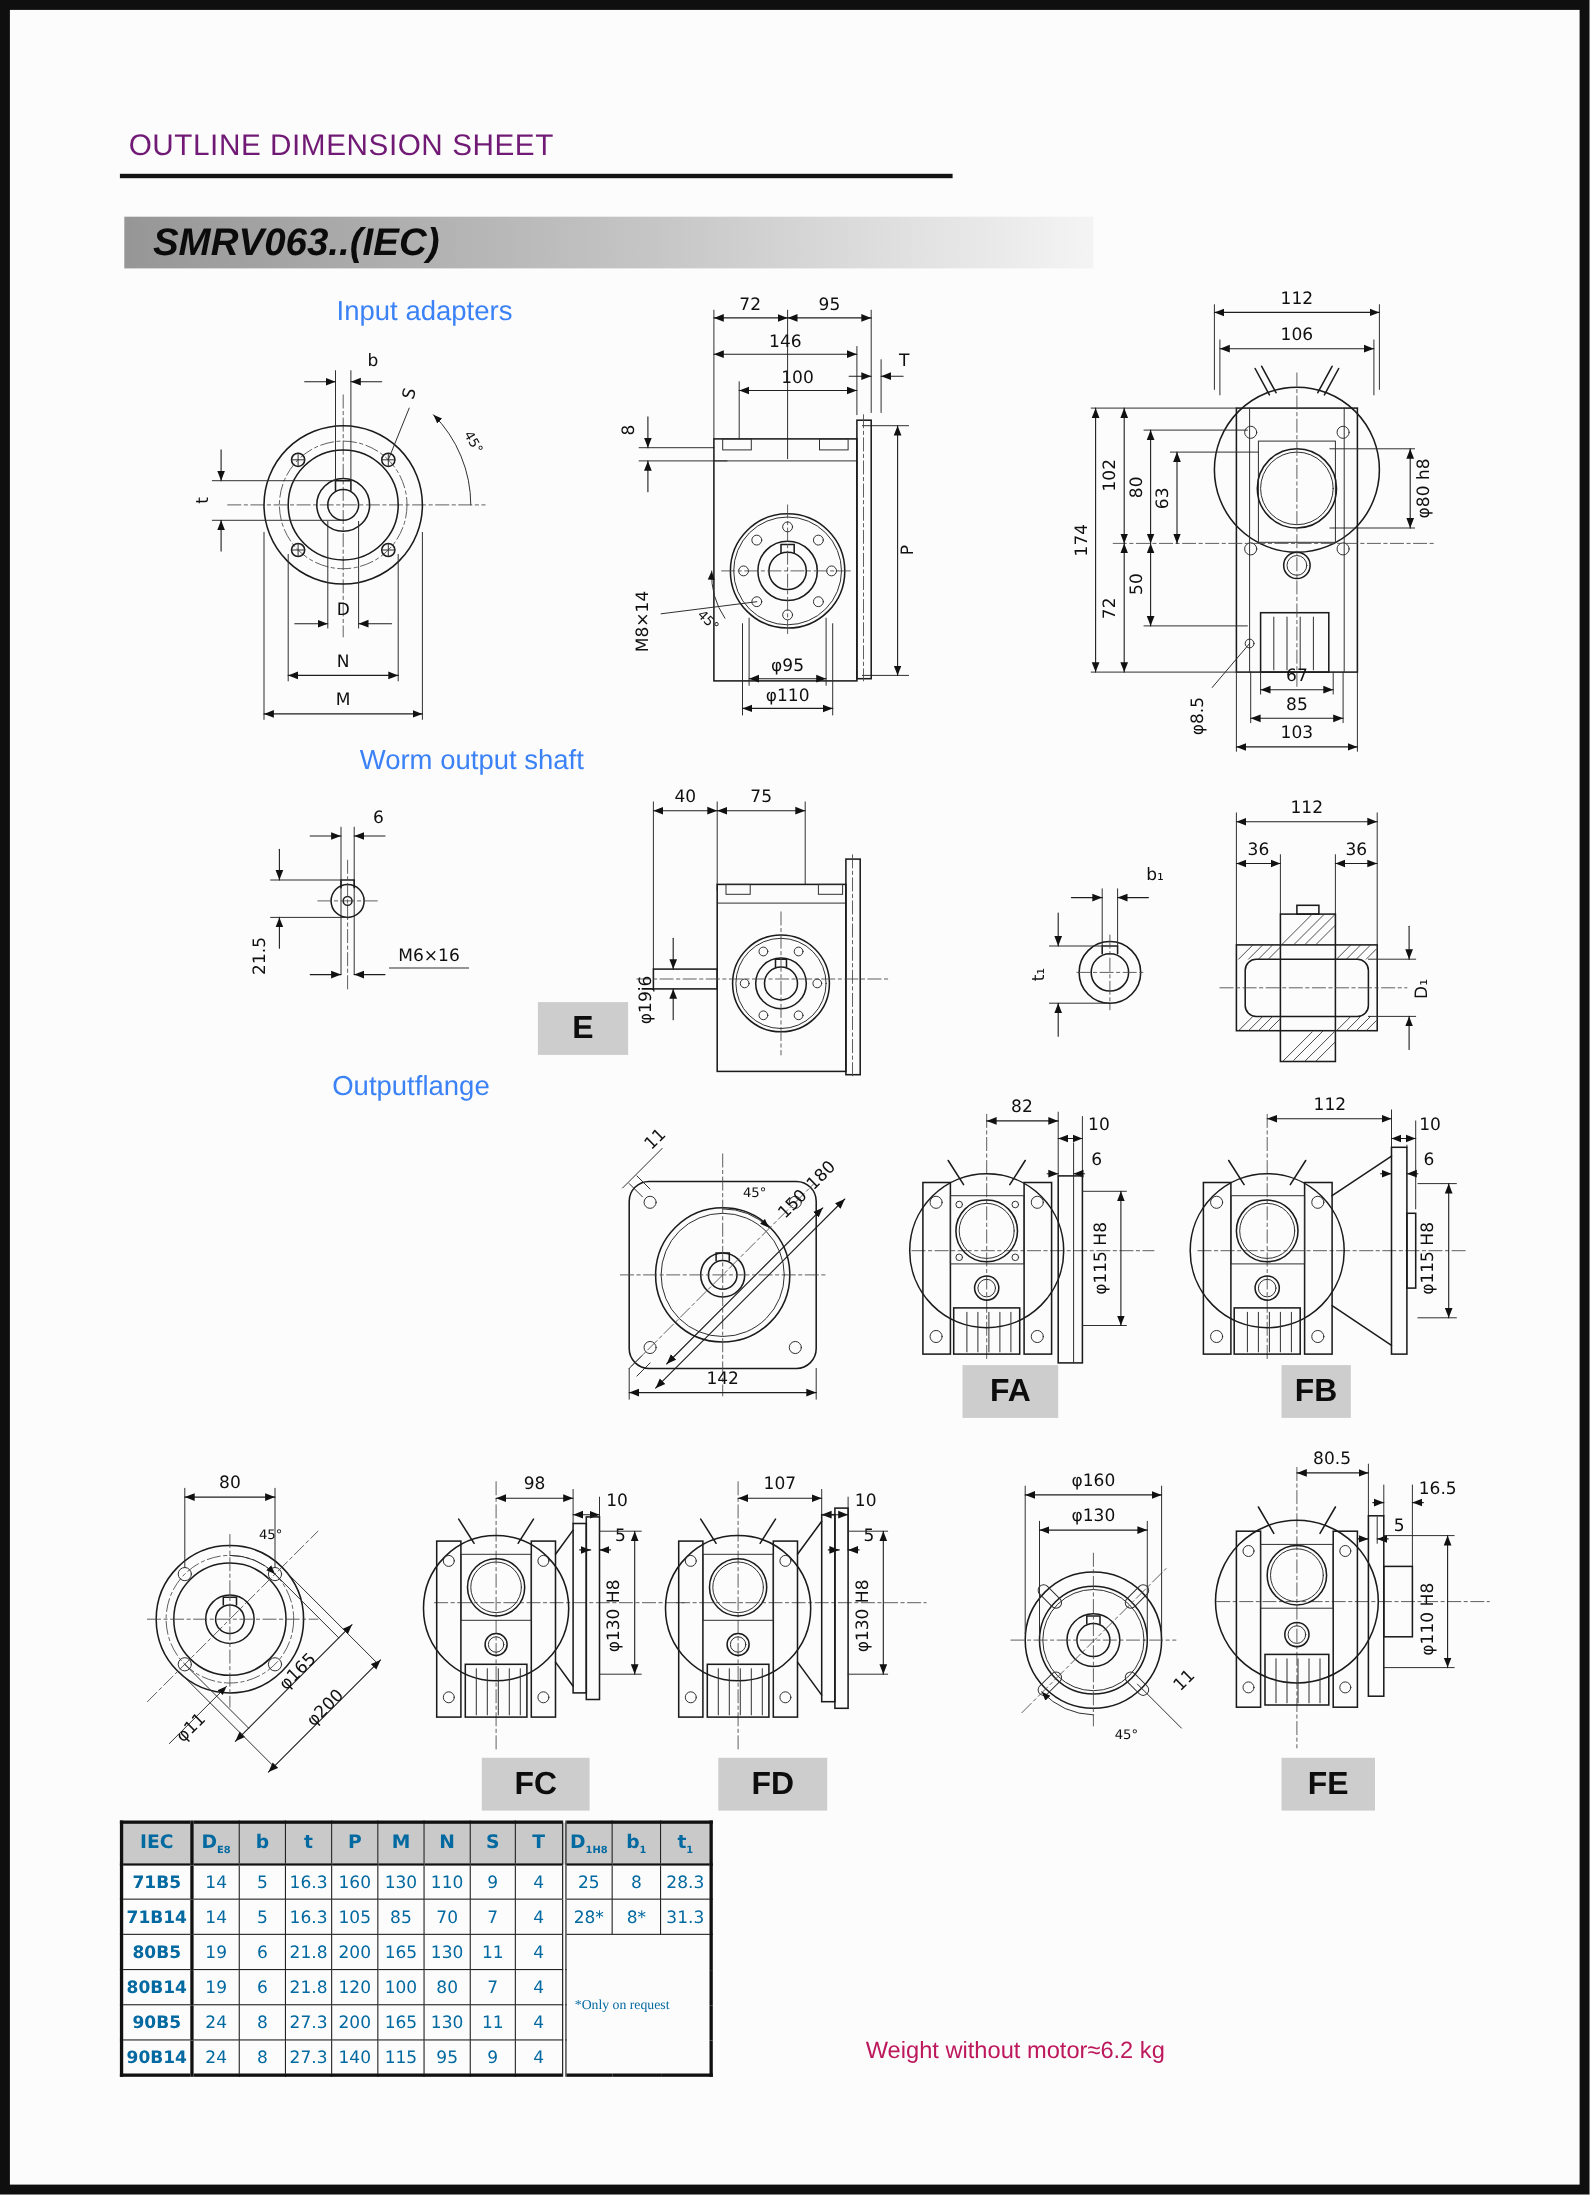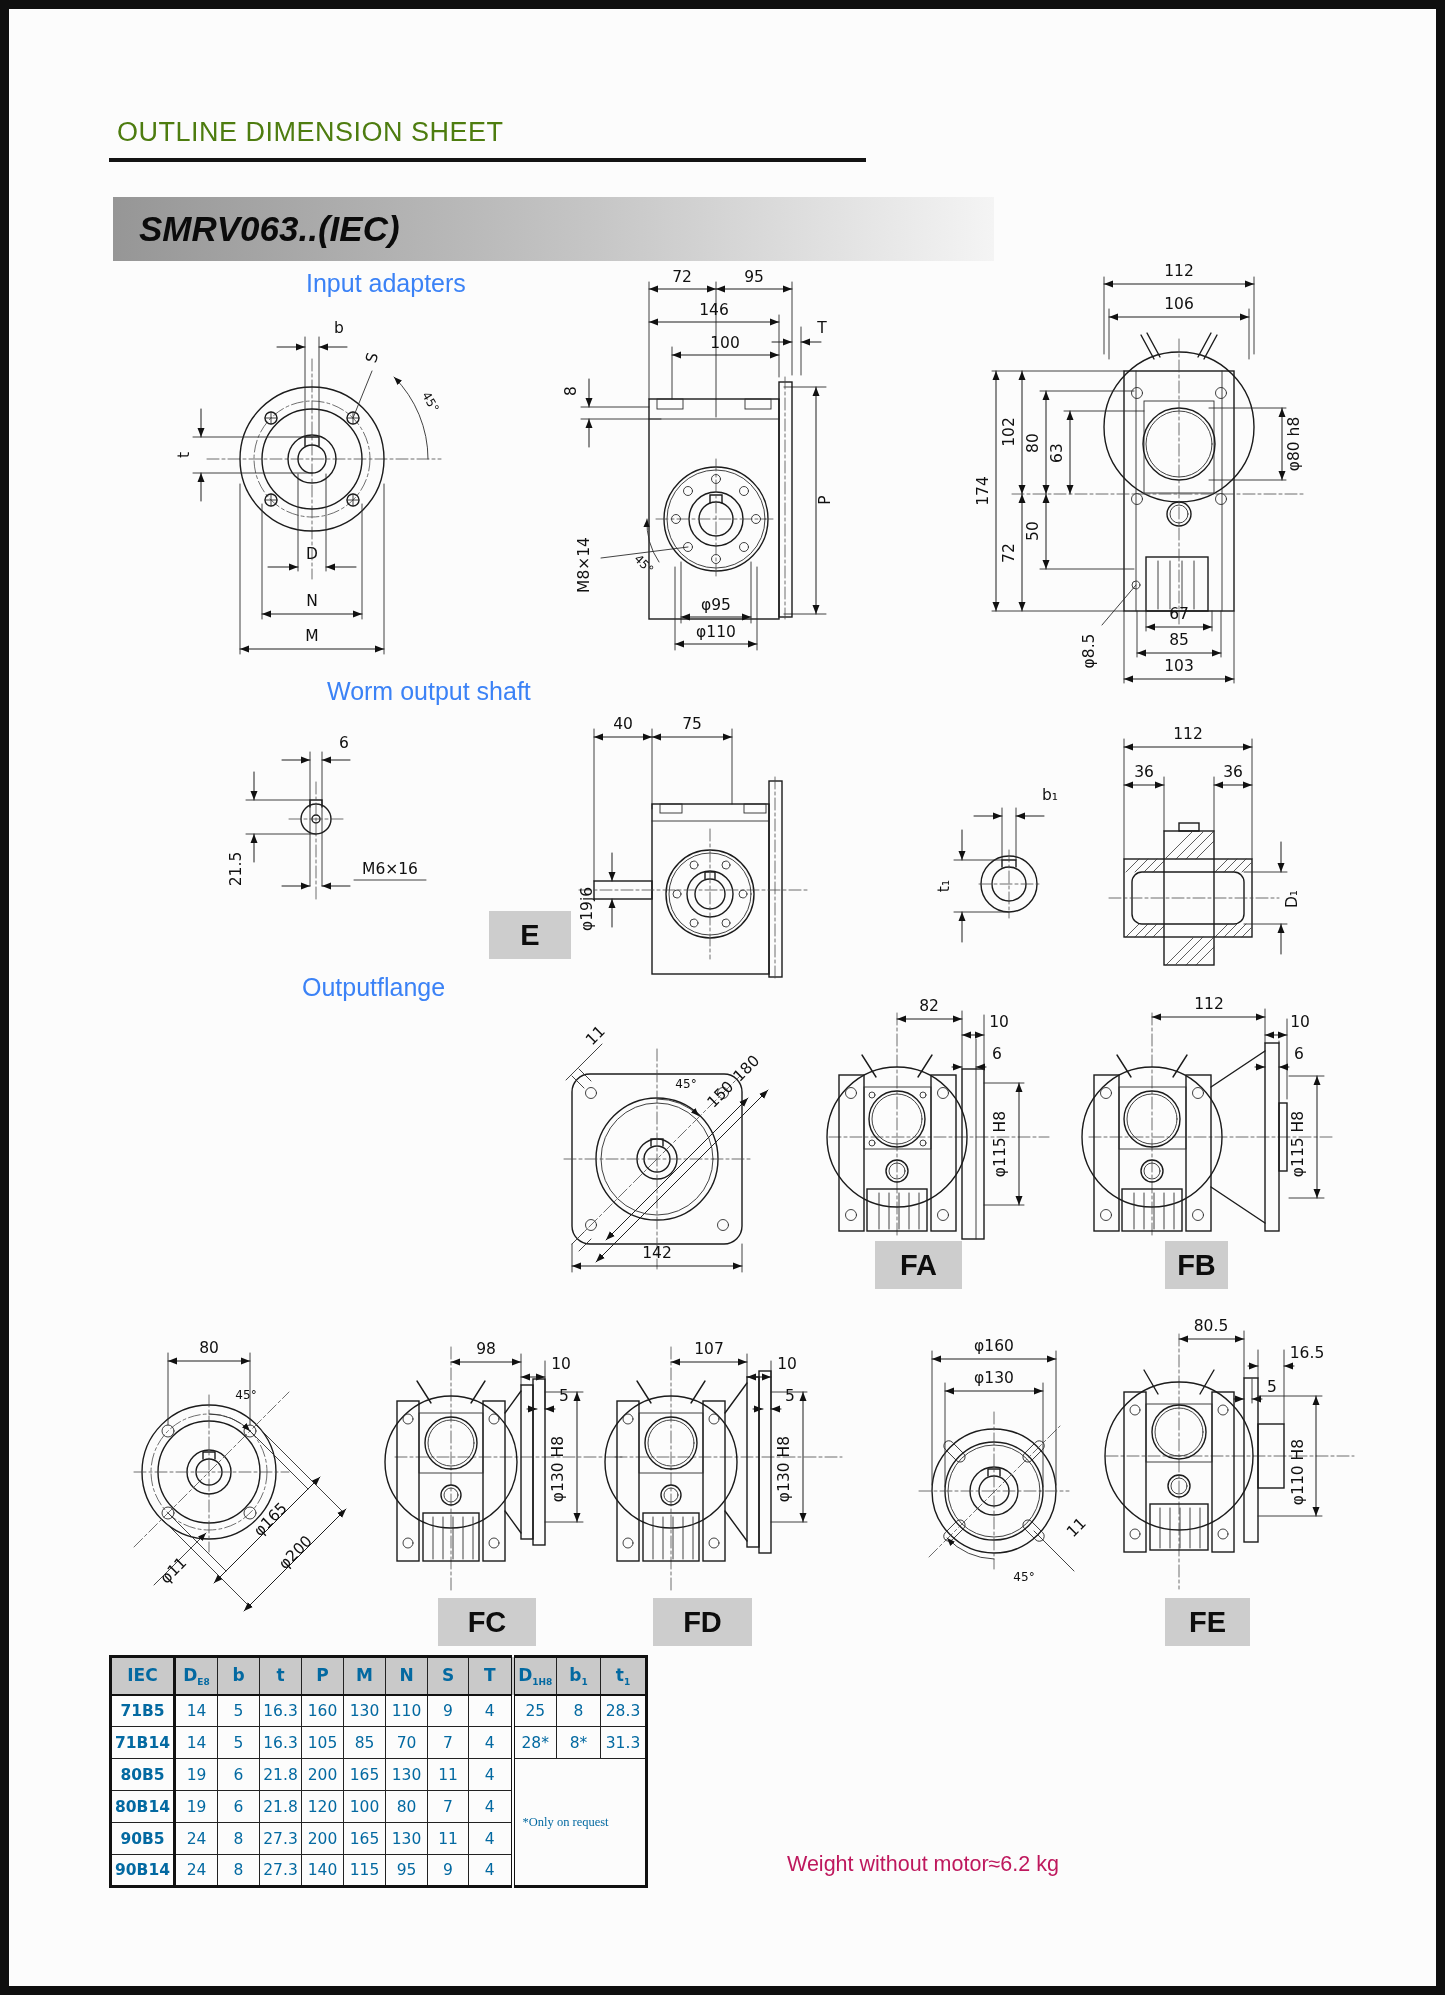--- a/index.html
+++ b/index.html
@@ -1,21 +1,21 @@
 <!DOCTYPE html>
 <html><head>
 <meta charset="utf-8">
 <style>
   *{margin:0;padding:0;box-sizing:border-box}
   html,body{background:#6a6a6a}
   .page{position:relative;width:1445px;height:1995px;background:#fcfcfc;
         border:9px solid #0f0f0f;font-family:"Liberation Sans",sans-serif;overflow:hidden}
-  .h-title{position:absolute;left:108px;top:108px;font-size:27px;color:#4d7c0f;letter-spacing:.5px}
+  .h-title{position:absolute;left:108px;top:108px;font-size:27px;color:#701a75;letter-spacing:.5px}
   .h-rule{position:absolute;left:100px;top:149px;width:757px;height:4px;background:#141414}
-  .modelbar{position:absolute;left:104px;top:188px;width:881px;height:64px;
+  .modelbar{position:absolute;left:104px;top:188px;width:881px;height:47px;
             background:linear-gradient(90deg,#969696,#c6c6c6 55%,#f4f4f4);display:flex;align-items:center}
   .modelbar .model{font-size:35px;font-weight:700;font-style:italic;padding-left:26px;color:#0b0b0b}
   .section-h{position:absolute;font-size:25px;color:#3b82f6;white-space:nowrap}
   .tagbox{position:absolute;background:#cdcdcd;color:#0d0d0d;font-weight:700;font-size:29px;
           display:flex;align-items:center;justify-content:center}
   .weight{position:absolute;left:778px;top:1843px;font-size:21.5px;color:#be185d;white-space:nowrap}
   .drw{position:absolute;overflow:visible}
   .drw line,.drw path,.drw rect,.drw circle,.drw polyline{fill:none;stroke:#1b1b1b;stroke-width:1.4;stroke-linecap:round}
   .drw .thin{stroke-width:.9;stroke:#2e2e2e}
   .drw .dim{stroke-width:1;stroke:#1e1e1e}

